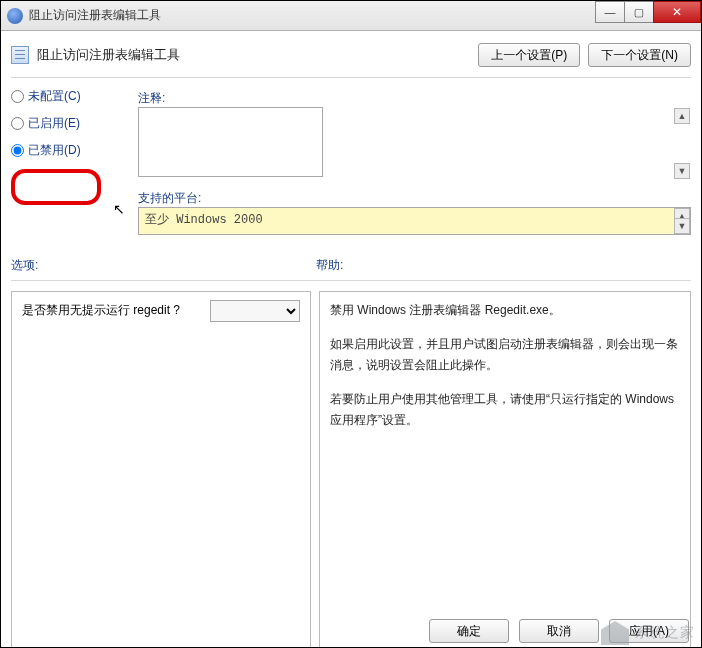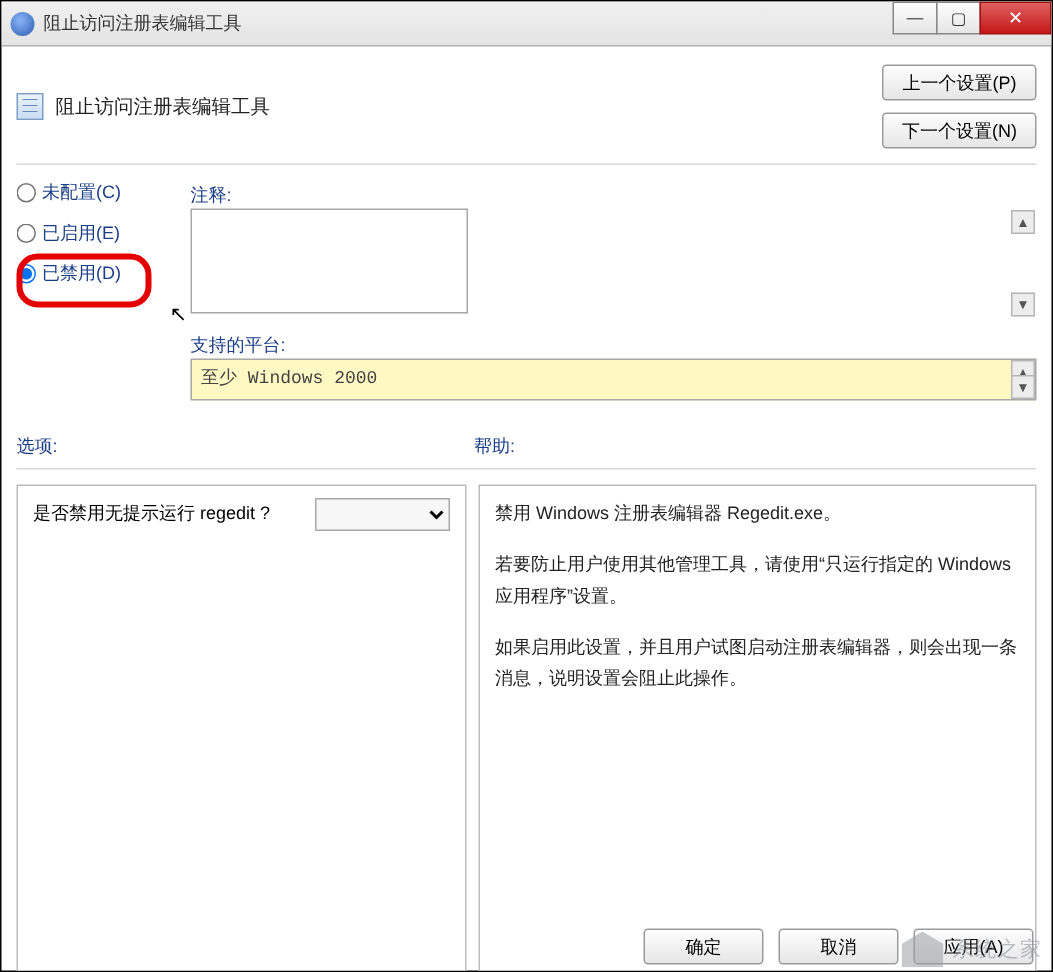--- a/index.html
+++ b/index.html
@@ -58,33 +58,33 @@
       border: 1px solid #7a9ec7;
       background: linear-gradient(#eaf2fb, #c9ddf3);
       margin-right: 8px;
       position: relative;
     }
     .page-icon::after {
       content: ""; position: absolute; inset: 3px;
       background: repeating-linear-gradient(#6a8bb5 0 1px, transparent 1px 4px);
     }
     .policy-title { font-size: 13px; color: #222; }
-    .nav-buttons { margin-left: auto; display: flex; gap: 8px; flex-direction: column; }
+    .nav-buttons { margin-left: auto; display: flex; gap: 8px; }
     .btn {
       height: 24px;
       padding: 0 12px;
       border: 1px solid #9a9a9a;
       background: linear-gradient(#fdfdfd, #e6e6e6);
       font-family: inherit;
       font-size: 12px;
       border-radius: 3px;
       cursor: pointer;
     }
     hr.sep { border: none; border-top: 1px solid #d8d8d8; margin: 2px 0 10px 0; }
-    .config-area { display: flex; gap: 16px; }
+    .config-area { display: flex; gap: 27px; }
     .radios { width: 100px; }
     .radio-row {
       display: flex; align-items: center; gap: 4px;
       margin-bottom: 10px;
       color: #1a3e86;
     }
     .radio-row input { margin: 0; }
     .highlight-oval {
       position: absolute;
       left: 10px; top: 138px;
@@ -254,22 +254,22 @@
   <div class="panels">
     <div class="panel options">
       <span class="opt-text">是否禁用无提示运行 regedit ?</span>
       <select>
         <option></option>
       </select>
     </div>
     <div class="panel help">
       <div class="help-text">
         <p>禁用 Windows 注册表编辑器 Regedit.exe。</p>
+        <p>如果启用此设置，并且用户试图启动注册表编辑器，则会出现一条消息，说明设置会阻止此操作。</p>
         <p>若要防止用户使用其他管理工具，请使用“只运行指定的 Windows 应用程序”设置。</p>
-        <p>如果启用此设置，并且用户试图启动注册表编辑器，则会出现一条消息，说明设置会阻止此操作。</p>
       </div>
     </div>
   </div>
 
   <div class="footer">
     <button class="btn"><span>确定</span></button>
     <button class="btn"><span>取消</span></button>
     <button class="btn"><span>应用(A)</span></button>
   </div>
 

